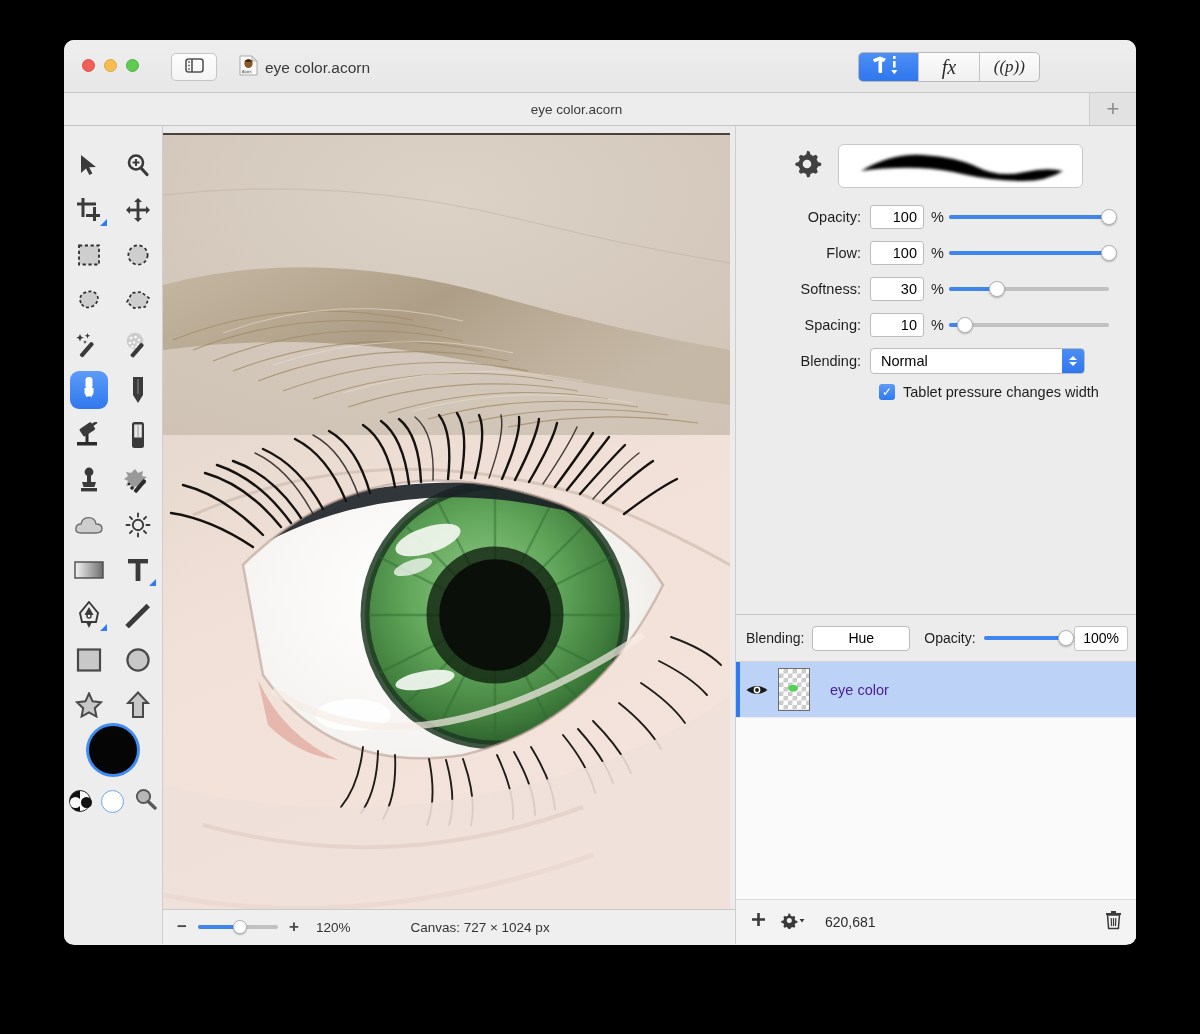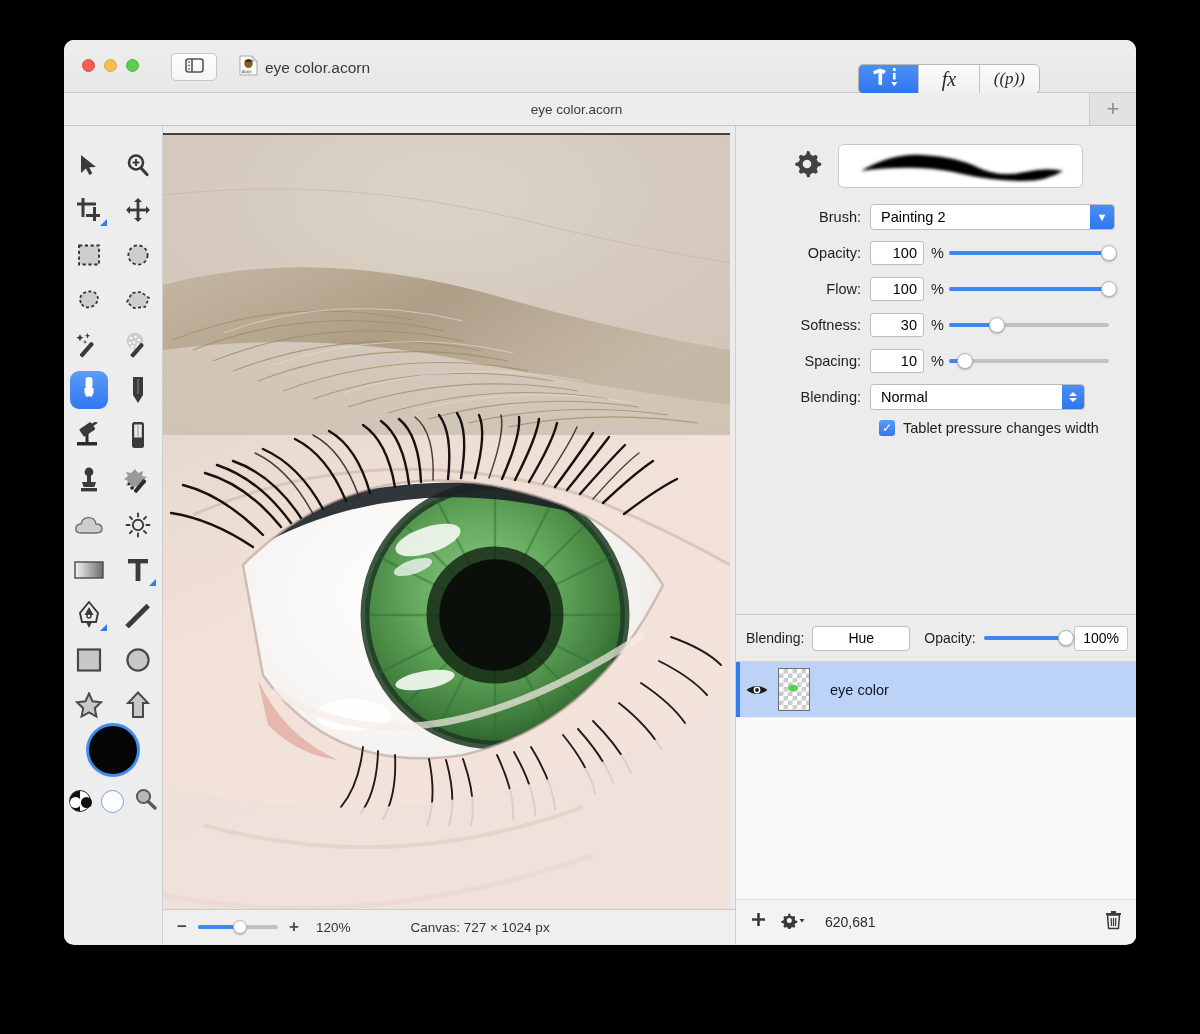--- a/index.html
+++ b/index.html
@@ -45,21 +45,21 @@
     display: flex; align-items: center; justify-content: center;
   }
 
   #doc-proxy {
     position: absolute; left: 175px; top: 15px;
     display: flex; align-items: center; gap: 7px;
   }
   #doc-proxy .fname { font-size: 15.5px; color: #3a3a3a; }
 
   #mode-seg {
-    position: absolute; right: 96px; top: 24px;
+    position: absolute; right: 96px; top: 12px;
     height: 30px; width: 182px;
     display: flex;
     border: 1px solid #b9b8b8; border-radius: 5px;
     overflow: hidden;
     background: linear-gradient(#fcfcfc,#f0f0f0);
   }
   #mode-seg .seg {
     flex: 1; display: flex; align-items: center; justify-content: center;
     border-right: 1px solid #c4c3c3;
     font-size: 17px; color: #2b2b2b;
@@ -326,21 +326,21 @@
   .layer-row.selected { background:#bcd2f7; }
   .layer-row.selected:before {
     content:''; position:absolute; left:0; top:0; bottom:0; width:4px; background:#2f7cf0;
   }
   .eye-icon { width:42px; display:flex; align-items:center; justify-content:center; }
   .layer-thumb {
     width: 32px; height: 43px;
     border:1px solid #6f6e6e;
     overflow:hidden; flex:none;
   }
-  .layer-name { margin-left:20px; font-size:14.5px; color:#0f172a; }
+  .layer-name { margin-left:20px; font-size:14.5px; color:#4c1d95; }
 
   #layers-foot {
     height: 45px; background:#f4f3f3;
     border-top:1px solid #dddcdc;
     display:flex; align-items:center; padding: 0 14px;
     gap: 13px;
   }
   #layers-foot .count { font-size:14px; color:#2b2b2b; margin-left: 6px; }
   #trash { margin-left:auto; }
 
@@ -891,27 +891,20 @@
               <defs>
                   <filter id="soft">
                     <feGaussianBlur stdDeviation="1.6"></feGaussianBlur>
                   </filter>
                 </defs>
               <path d="M22 26 Q52 8 84 10 Q118 12 138 22 Q160 33 186 27 Q208 22 224 26 Q206 37 180 36 Q150 35 128 30 Q104 24 80 23 Q50 22 22 26 Z" fill="#000" filter="url(#soft)"></path>
             </svg>
           </div>
         </div>
 
-        <div class="frow">
-          <div class="flabel">Brush:</div>
-          <div class="popup" style="width:245px">
-            <span>Painting 2</span>
-            <span class="chev">▼</span>
-          </div>
-        </div>
 
 
         <div class="frow">
           <div class="flabel">Opacity:</div>
           <div class="numfield">100</div>
           <span class="pct">%</span>
           <div class="slider" style="width:160px;margin-left:4px">
             <div class="fill" style="width:100%"></div>
             <div class="knob" style="left:100%"></div>
           </div>

